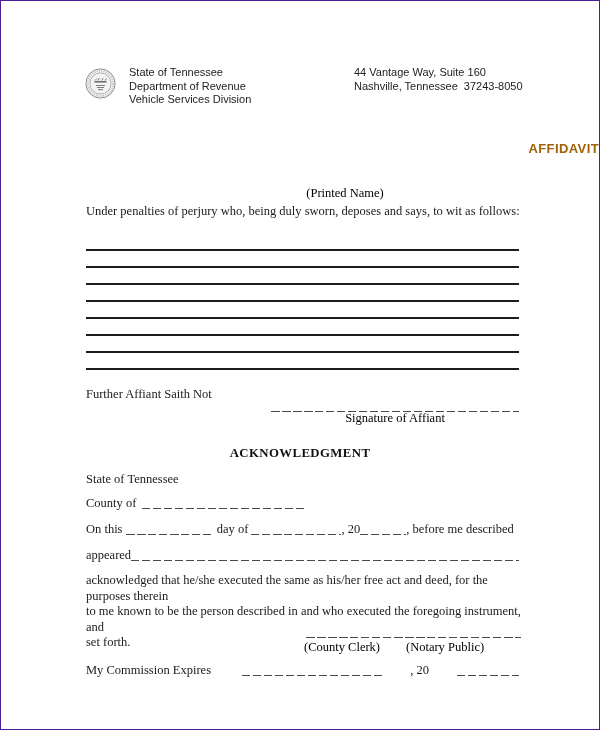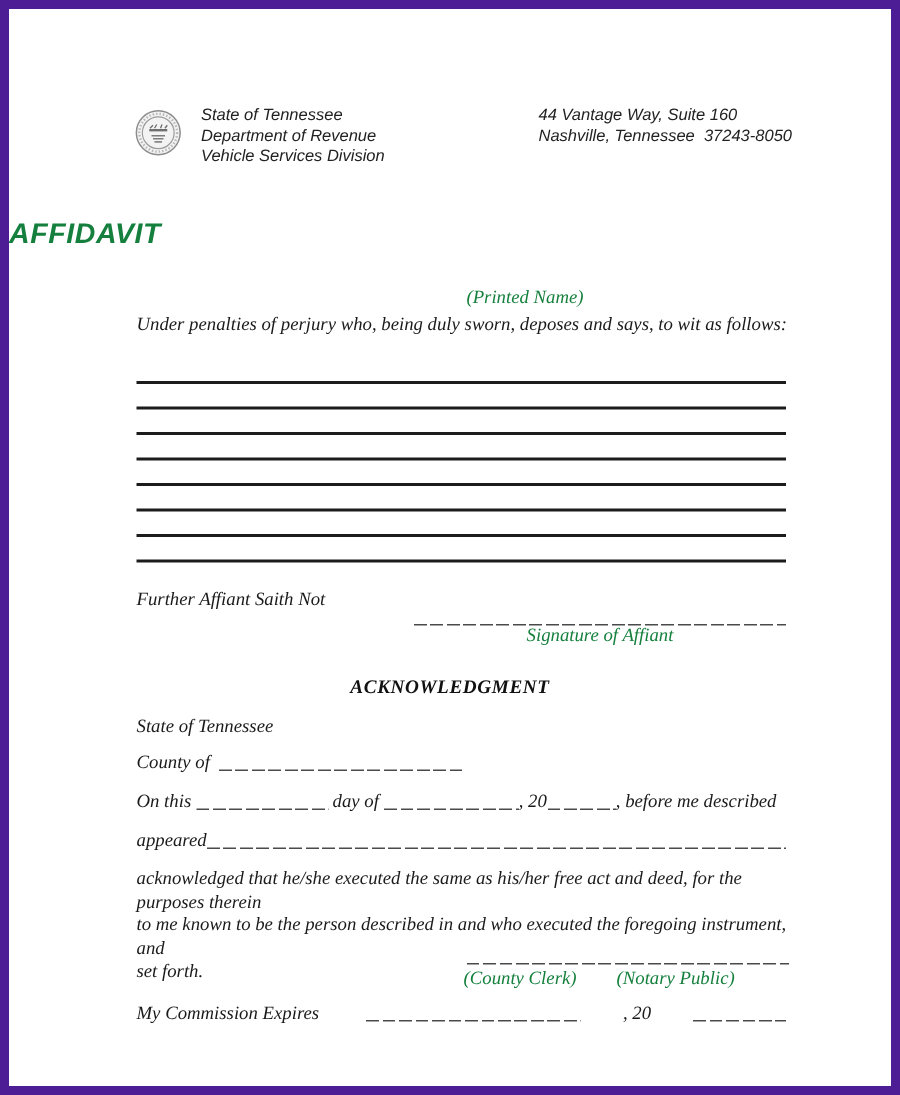--- a/index.html
+++ b/index.html
@@ -1,37 +1,37 @@
 <!DOCTYPE html>
 <html><head>
 <meta charset="utf-8">
 <style>
   html,body { margin:0; padding:0; background:#fff; }
   .page {
     position:relative; width:600px; height:730px; box-sizing:border-box;
-    background:#ffffff; border:6px solid #4c1d95; overflow:hidden;
-    font-family:"Liberation Serif", serif; font-size:12.5px; color:#1a1a1a;font-style:italic;
+    background:#ffffff; border:1px solid #4c1d95; overflow:hidden;
+    font-family:"Liberation Serif", serif; font-size:12.5px; color:#1a1a1a;
   }
   .abs { position:absolute; }
   .sans { font-family:"Liberation Sans", sans-serif; }
   .hdr-line { font-size:11px; line-height:13.5px; white-space:pre; color:#222; }
-  .doc-title { left:0; right:0; top:140px; text-align:left; font-weight:bold;
-               font-size:19px; letter-spacing:0.4px; color:#15803d; }
+  .doc-title { left:0; right:0; top:140px; text-align:right; font-weight:bold;
+               font-size:13px; letter-spacing:0.4px; color:#a16207; }
   .ack-title { left:0; right:0; top:445px; text-align:center; font-weight:bold;
                font-size:12.8px; letter-spacing:0.4px; color:#111; }
   .row { display:flex; align-items:baseline; }
   .lbl { white-space:pre; }
   .fill { height:12px; position:relative; }
   .fill::after {
     content:""; position:absolute; left:0; right:0; bottom:-2px; height:1.3px;
     background:repeating-linear-gradient(90deg,#4a4a4a 0 8.5px, rgba(0,0,0,0) 8.5px 11px);
   }
   .grow { flex:1 1 auto; }
   .rule-line { height:2px; background:#1c1c1c; margin-bottom:15px; }
-  .caption { font-size:12.5px; color:#15803d; }
+  .caption { font-size:12.5px; color:#000000; }
   .sig-block { text-align:center; }
   .sig-block .fill { width:100%; }
   .sig-block .caption { margin-top:1px; }
 </style>
 </head>
 <body>
 
 <div class="page">
 
   <div class="abs" style="left:84px; top:67px; width:31px; height:31px;">

